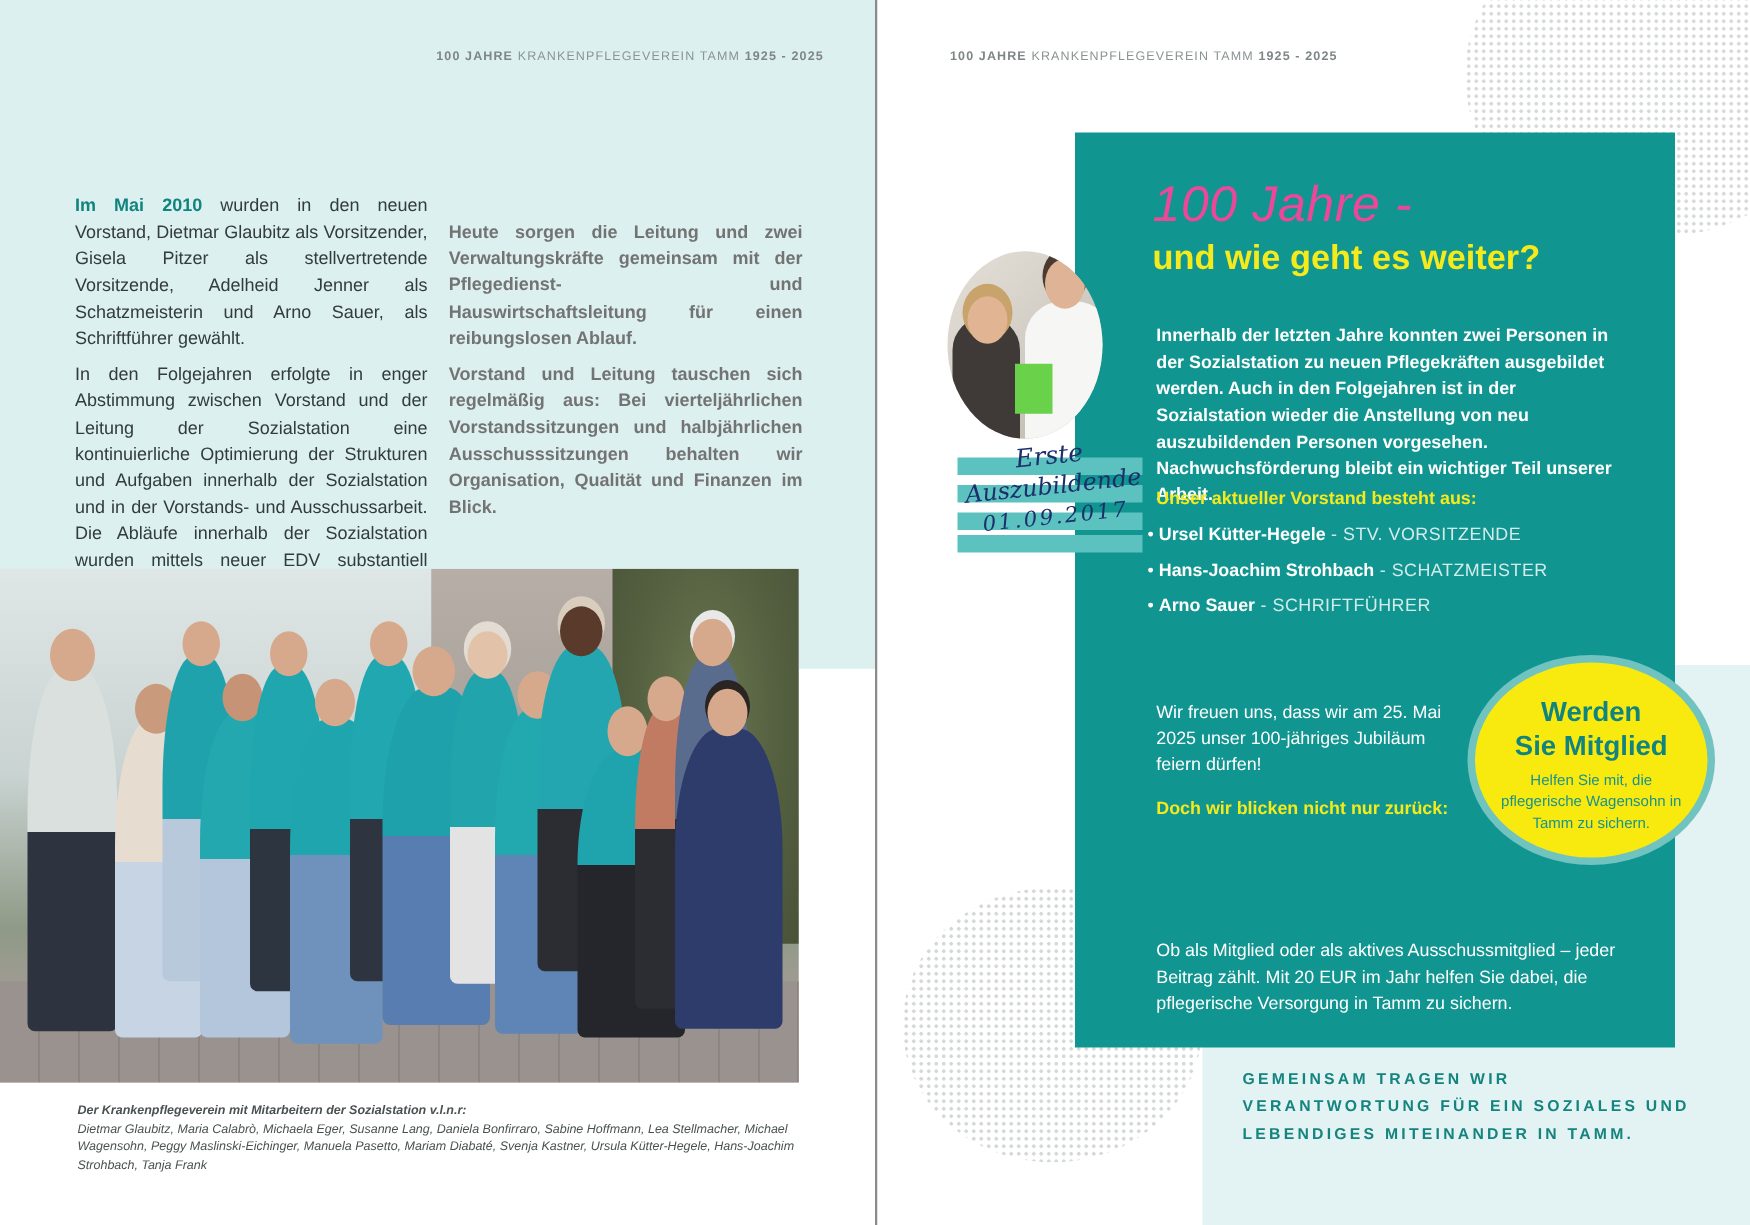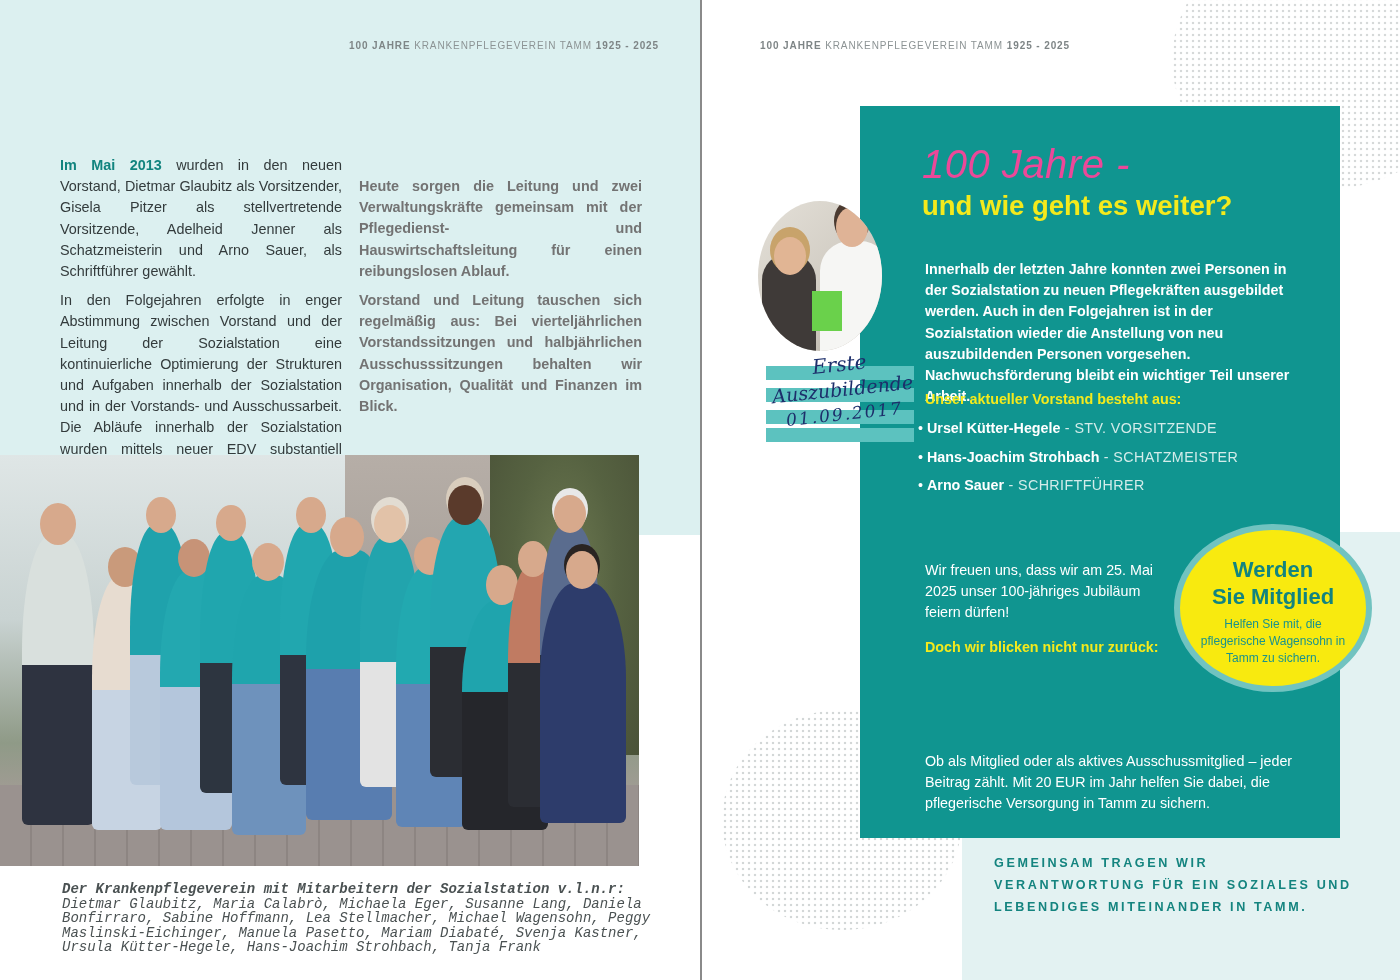--- a/index.html
+++ b/index.html
@@ -36,21 +36,21 @@
       background: linear-gradient(180deg, #dfe6e6 0%, #c9d3d2 40%, #8f9a87 70%, #a59c97 85%, #8f8883 100%);
     }
     .photo .wall-right { position: absolute; left: 345px; top: 0; width: 294px; height: 260px; background: linear-gradient(180deg,#b6aea7,#9d9690); }
     .photo .tree { position: absolute; left: 490px; top: 0; width: 149px; height: 300px; background: radial-gradient(ellipse at 50% 40%, #6e7a52 0%, #566241 50%, #4a5238 100%); }
     .photo .ground { position: absolute; left: 0; top: 330px; width: 639px; height: 81px; background: repeating-linear-gradient(90deg,#9a928f 0 30px,#8d8582 30px 32px); }
     .photo .person { position: absolute; border-radius: 40% 40% 6px 6px; }
     .photo .head { position: absolute; border-radius: 50%; background: #d7a98c; }
 
     .caption {
       position: absolute; left: 62px; top: 882px; width: 590px;
-      font-family: Liberation Mono, monospace; font-style: italic; font-size: 14px; line-height: 14.5px; color: #4a5152;
+      font-family: Liberation Sans, sans-serif; font-style: italic; font-size: 10px; line-height: 14.5px; color: #4a5152;
     }
     .caption .cap-title { font-weight: 700; }
 
     .halftone { position: absolute; border-radius: 50%;
       background-image: radial-gradient(circle, #cfd3d3 1.4px, transparent 1.6px);
       background-size: 6px 6px; }
     .ht-top { left: 470px; top: -70px; width: 300px; height: 260px; opacity: 0.85; }
     .ht-bottom { left: 20px; top: 710px; width: 240px; height: 220px; opacity: 0.9; }
 
     .teal-box { position: absolute; left: 158px; top: 106px; width: 480px; height: 732px; background: #109590; }
@@ -110,21 +110,21 @@
 <body>
 
 <div class="page page-left">
   <div class="left-mint"></div>
 
   <div class="running-head rh-left">
     <b>100 JAHRE</b><span> KRANKENPFLEGEVEREIN TAMM </span><b>1925 - 2025</b>
   </div>
 
   <div class="col-text col1">
-    <p><span class="lead">Im Mai 2013</span><span> wurden in den neuen Vorstand, Dietmar Glaubitz als Vorsitzender, Gisela Pitzer als stellvertretende Vorsitzende, Adelheid Jenner als Schatzmeisterin und Arno Sauer, als Schriftführer gewählt.</span></p>
+    <p><span class="lead">Im Mai 2010</span><span> wurden in den neuen Vorstand, Dietmar Glaubitz als Vorsitzender, Gisela Pitzer als stellvertretende Vorsitzende, Adelheid Jenner als Schatzmeisterin und Arno Sauer, als Schriftführer gewählt.</span></p>
     <p>In den Folgejahren erfolgte in enger Abstimmung zwischen Vorstand und der Leitung der Sozialstation eine kontinuierliche Optimierung der Strukturen und Aufgaben innerhalb der Sozialstation und in der Vorstands- und Ausschussarbeit. Die Abläufe innerhalb der Sozialstation wurden mittels neuer EDV substantiell optimiert.</p>
   </div>
 
   <div class="col-text col2">
     <p>Heute sorgen die Leitung und zwei Verwaltungskräfte gemeinsam mit der Pflegedienst- und Hauswirtschaftsleitung für einen reibungslosen Ablauf.</p>
     <p>Vorstand und Leitung tauschen sich regelmäßig aus: Bei vierteljährlichen Vorstandssitzungen und halbjährlichen Ausschusssitzungen behalten wir Organisation, Qualität und Finanzen im Blick.</p>
   </div>
 
   <div class="photo" title="Gruppenfoto des Krankenpflegevereins mit Mitarbeitern der Sozialstation">
     <div class="wall-right"></div>

